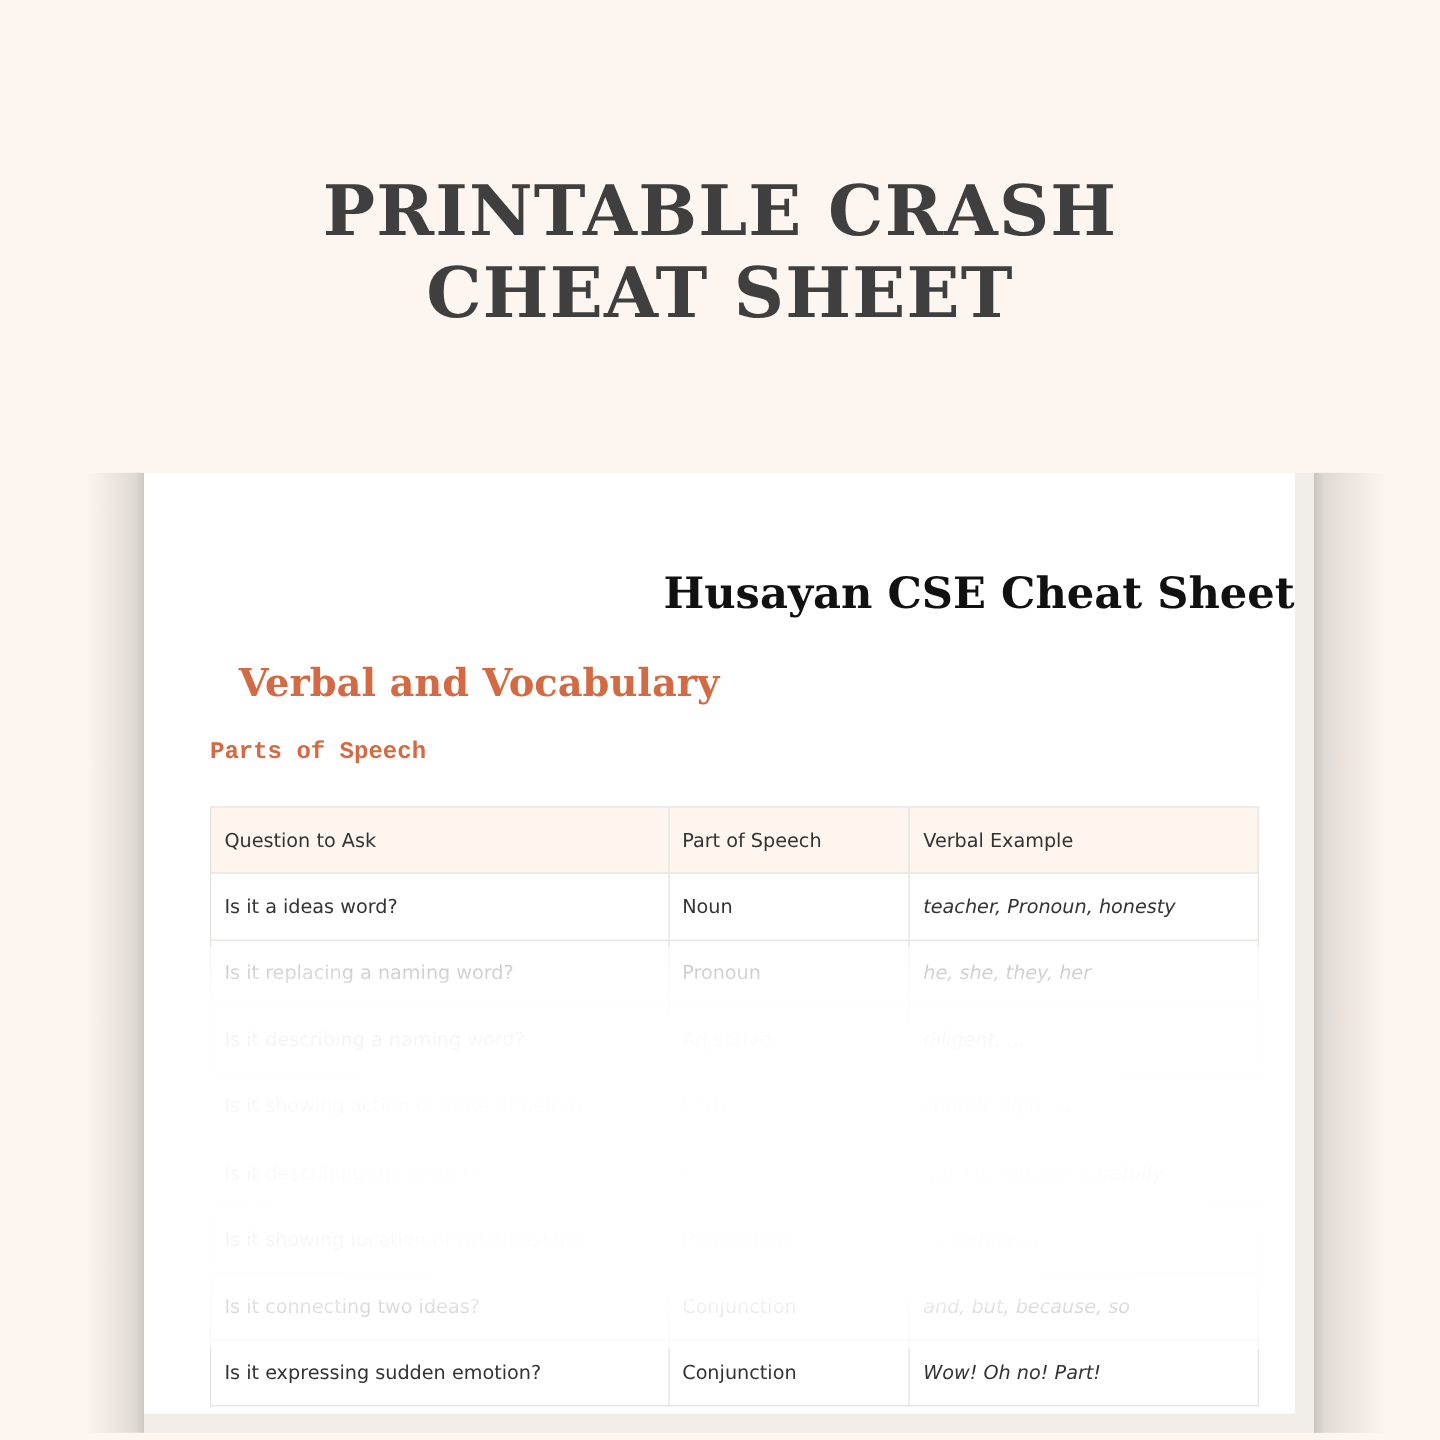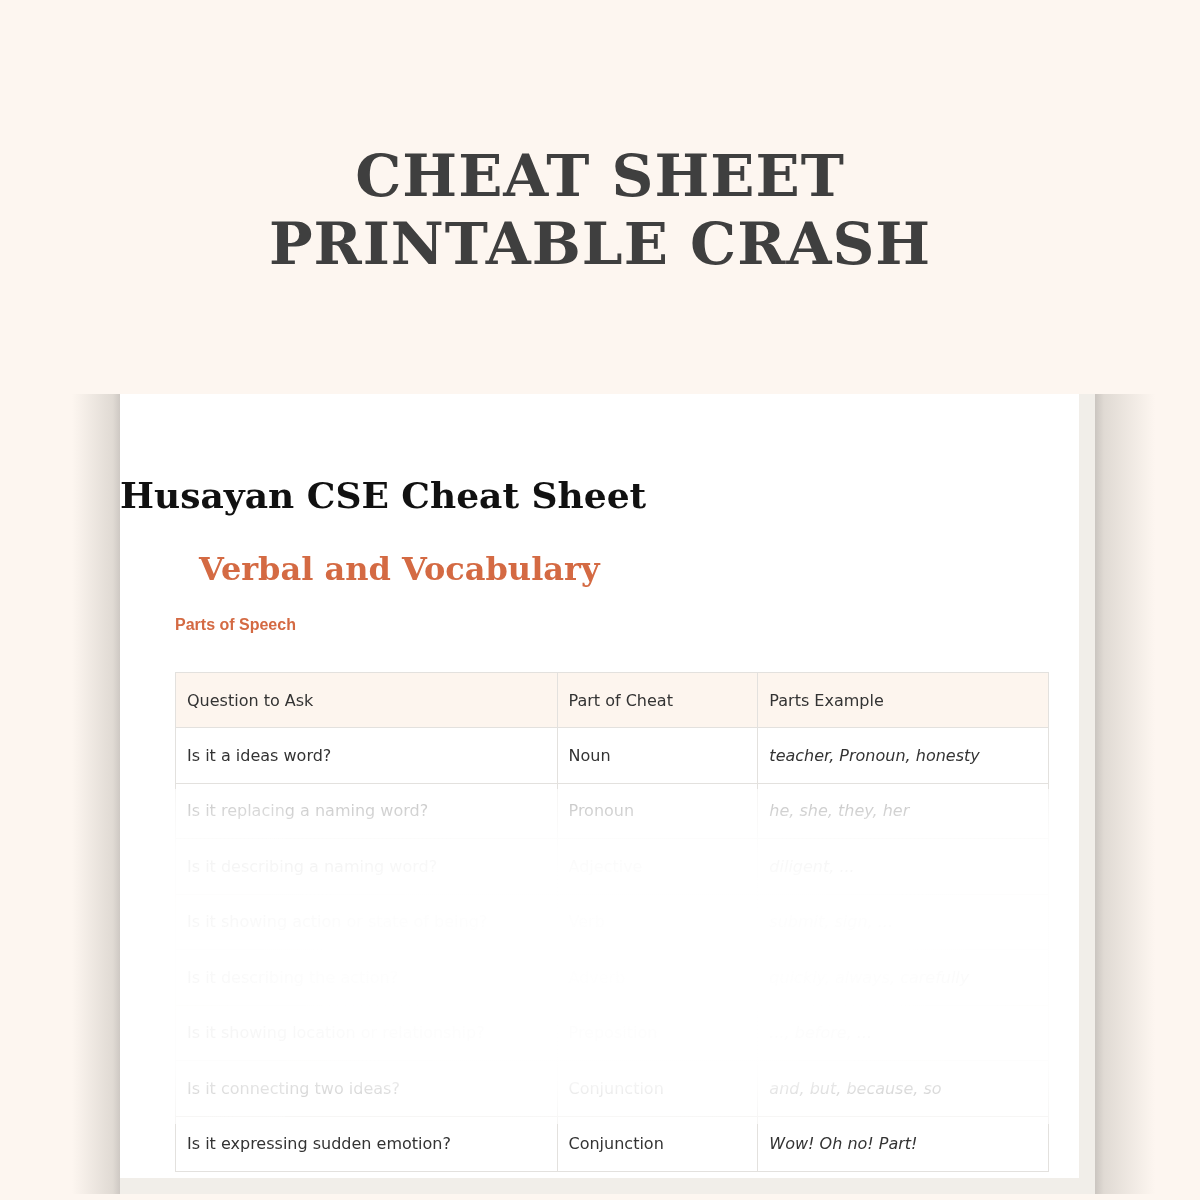--- a/index.html
+++ b/index.html
@@ -43,41 +43,41 @@
       position: absolute;
       left: 120px; top: 394px;
       width: 959px; height: 784px;
       background: #ffffff;
       overflow: hidden;
     }
     .doc-title {
       position: absolute;
       left: 0; top: 80px;
       width: 959px;
-      text-align: left;
+      text-align: right;
       font-family: "DejaVu Serif", serif;
       font-weight: bold;
       font-size: 36px;
       color: #111111;
     }
     .section-title {
       position: absolute;
       left: 55px; top: 156px;
       font-family: "DejaVu Serif", serif;
       font-weight: bold;
       font-size: 32px;
       color: #d46a43;
       margin-left: 24px;
     }
     .subsection-title {
       position: absolute;
       left: 55px; top: 222px;
-      font-family: Liberation Sans, sans-serif;
+      font-family: Liberation Mono, monospace;
       font-weight: bold;
-      font-size: 16px;
+      font-size: 20px;
       color: #d46a43;
     }
     .table {
       position: absolute;
       left: 55px; top: 278px;
       width: 874px;
       border-collapse: collapse;
       font-family: "DejaVu Sans", sans-serif;
       font-size: 16px;
       color: #333333;
@@ -109,39 +109,39 @@
       left: 55px; top: 395px;
       width: 110px; height: 335px;
       background: linear-gradient(to right, rgba(255,255,255,0) 0%, rgba(255,255,255,0.2) 100%);
       pointer-events: none;
     }
   </style>
 </head>
 <body>
 
 <div class="banner-title">
+  <div>PRINTABLE CRASH</div>
   <div>CHEAT SHEET</div>
-  <div>PRINTABLE CRASH</div>
 </div>
 
 <div class="shadow-left"></div>
 <div class="shadow-right"></div>
 <div class="page-frame"></div>
 
 <div class="page">
   <div class="doc-title">Husayan CSE Cheat Sheet</div>
   <div class="section-title">Verbal and Vocabulary</div>
   <div class="subsection-title">Parts of Speech</div>
 
   <table class="table">
     <thead>
       <tr>
         <th class="col-q">Question to Ask</th>
-        <th class="col-p">Part of Cheat</th>
-        <th class="col-e">Parts Example</th>
+        <th class="col-p">Part of Speech</th>
+        <th class="col-e">Verbal Example</th>
       </tr>
     </thead>
     <tbody>
       <tr>
         <td>Is it a ideas word?</td>
         <td>Noun</td>
         <td class="italic">teacher, Pronoun, honesty</td>
       </tr>
       <tr>
         <td>Is it replacing a naming word?</td>

